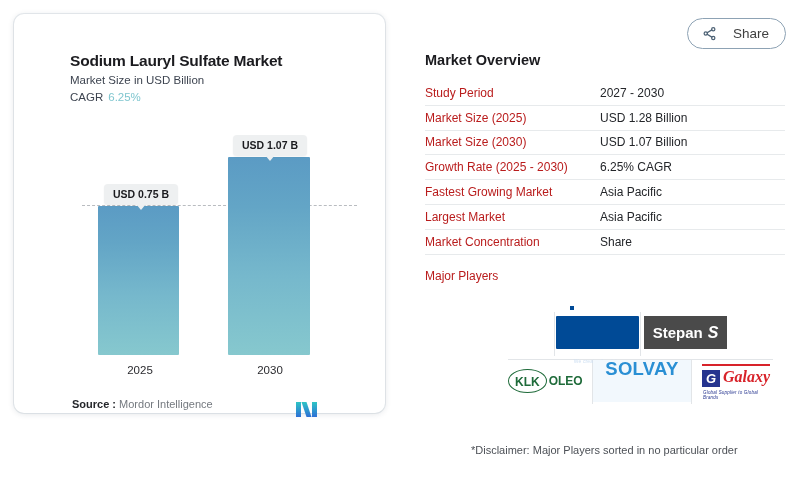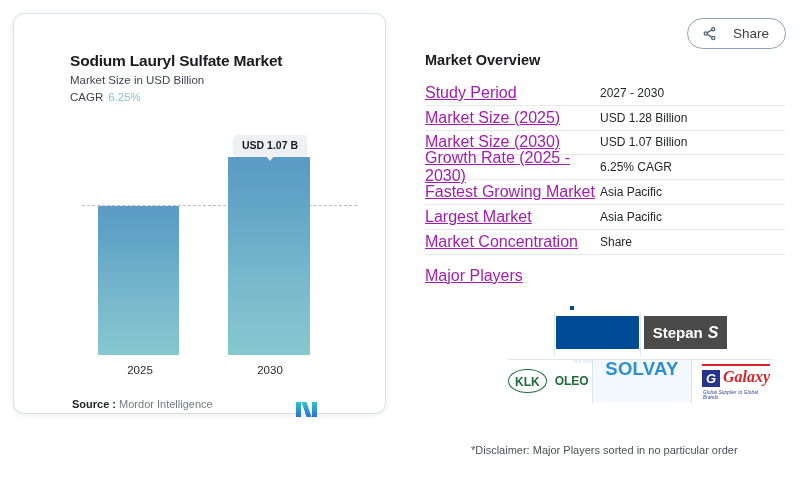--- a/index.html
+++ b/index.html
@@ -91,21 +91,21 @@
   }
   #overview-table{
     position:absolute;left:425px;top:81px;width:360px;
   }
   .ov-row{
     display:flex;align-items:center;height:23.8px;
     border-bottom:1px solid #e7eaec;
   }
   .ov-row.last{border-bottom:1px solid #e7eaec;}
   .ov-key{
-    width:175px;flex:none;color:#a21caf;font-size:16px;text-decoration:underline;
+    width:175px;flex:none;color:#b91c1c;font-size:12px;
   }
   .ov-val{color:#24262a;font-size:12px;}
   #major-players-row{
     display:flex;align-items:center;height:24px;border-bottom:none;
     margin-top:9px;
   }
 
   
   #logos{position:absolute;left:508px;top:312px;width:265px;height:92px;}
   .logo-cell{position:absolute;background:#fff;}
@@ -118,21 +118,21 @@
   #basf-square i{display:block;width:4px;height:4px;background:#004a96;}
   #basf-dot{width:3.5px;height:3.5px;background:#fff;border-radius:50%;}
   #basf-text{color:#fff;font-size:14px;font-weight:bold;letter-spacing:.3px;line-height:1;}
   #basf-tag{color:#cfe0f2;font-size:5px;margin-top:2.5px;letter-spacing:.1px;}
 
   #logo-stepan{left:136px;top:4px;width:83px;height:33px;background:#4a4a4a;
     display:flex;align-items:center;justify-content:center;gap:5px;}
   #stepan-text{color:#fff;font-size:15px;font-weight:bold;line-height:1;}
   #stepan-mark{color:#fff;font-size:16px;font-weight:bold;font-style:italic;line-height:1;}
 
-  #logo-klk{left:0px;top:54px;width:82px;height:30px;display:flex;align-items:center;gap:8px;}
+  #logo-klk{left:0px;top:54px;width:82px;height:30px;display:flex;align-items:center;gap:2px;}
   #klk-oval{border:1.6px solid #1f6b3a;border-radius:50%;padding:2px 6px;}
   #klk-text{color:#1f6b3a;font-size:12px;font-weight:bold;line-height:1;}
   #oleo-text{color:#1f6b3a;font-size:12px;font-weight:bold;line-height:1;}
 
   #logo-solvay{left:85px;top:48px;width:98px;height:42px;background:#f2f8fd;
     display:flex;align-items:flex-start;justify-content:center;}
   #solvay-text{color:#2a8fd4;font-size:18.5px;font-weight:bold;letter-spacing:.3px;line-height:1;}
 
   #logo-galaxy{left:186px;top:52px;width:79px;height:35px;}
   #galaxy-bar{position:absolute;left:8px;top:0;width:68px;height:2px;background:#d8232a;}
@@ -158,20 +158,21 @@
   <div id="cagr-row">
     <span>CAGR</span><span id="cagr-value">6.25%</span>
   </div>
 
   <div id="plot">
     <div class="dashline"></div>
 
     <div class="bar" id="bar-2025"></div>
     <div class="bar" id="bar-2030"></div>
 
+    <div class="badge" id="badge-2025">USD 0.75 B</div>
     <div class="badge" id="badge-2030">USD 1.07 B</div>
 
     <div class="bar-label" id="label-2025">2025</div>
     <div class="bar-label" id="label-2030">2030</div>
   </div>
 
   <div id="source-line">
     <span id="source-label">Source :</span>
     <span>Mordor Intelligence</span>
   </div>

